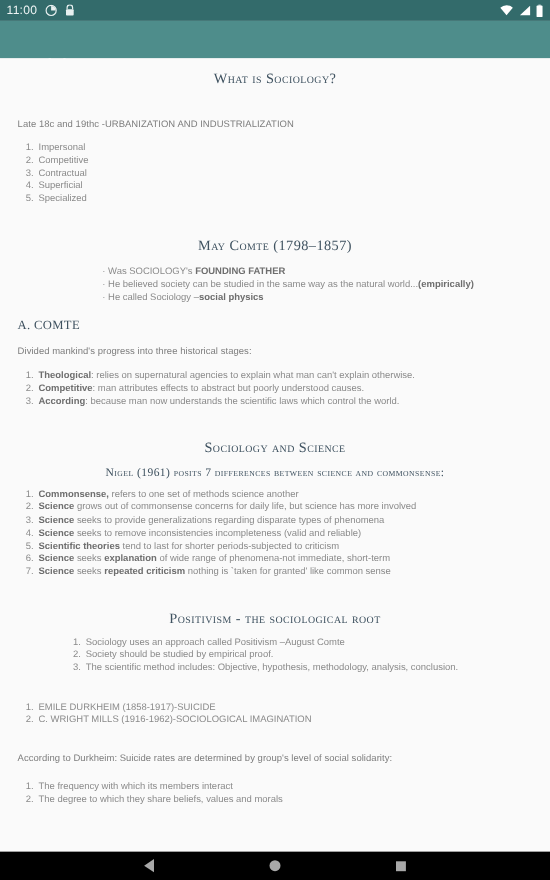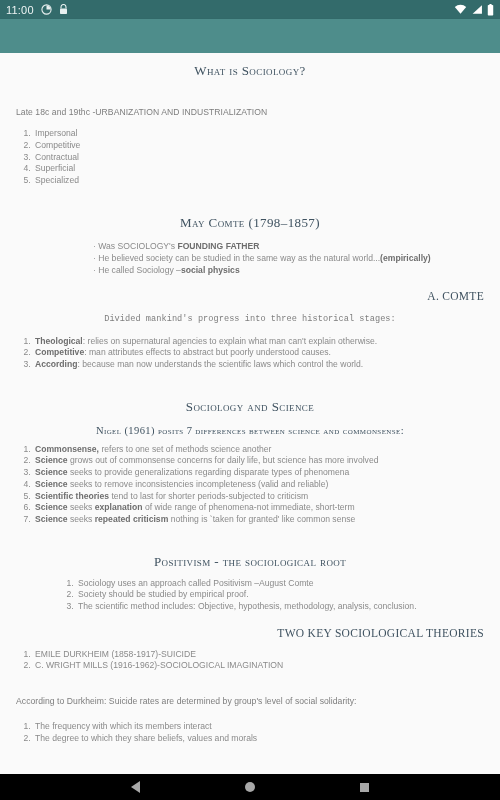--- a/index.html
+++ b/index.html
@@ -41,31 +41,31 @@
   .h-smallcaps {
     text-align:center;
     font-family:"Liberation Serif", serif;
     color:#3f5260;
     font-variant:small-caps;
     letter-spacing:0.4px;
   }
   .h1 { font-size:13px; margin:10px 0 0 0; }
   .h2 { font-size:10.5px; margin:0; }
   .h-plain {
-    text-align:right; font-family:"Liberation Serif", serif;
+    text-align:left; font-family:"Liberation Serif", serif;
     color:#3f5260; font-size:11.5px; letter-spacing:0.3px;
   }
   .link {
     text-align:center; color:#51a39a; font-size:9.5px; margin:0;
   }
   .p {
     color:#7d7d7d; font-size:8.6px; line-height:1.32;
     margin:0; letter-spacing:0.05px;
   }
-  .p-center { text-align:center;font-family:Liberation Mono, monospace; }
+  .p-center { text-align:left; }
   .b { font-weight:bold; color:#6e6e6e; }
   ol.nl {
     list-style:decimal; color:#8a8a8a; font-size:8.6px;
     margin:0; padding-left:17px; line-height:1.36;
   }
   ol.nl.indent { padding-left:60px; }
   ol.nl li { padding-left:2px; }
   ul.bl {
     list-style:none; color:#8a8a8a; font-size:8.6px;
     margin:0; padding-left:77px; line-height:1.38;
@@ -185,21 +185,20 @@
     <div class="sp18"></div>
     <div class="h-smallcaps h1">Positivism - the sociological root</div>
     <div class="sp8"></div>
     <ol class="nl indent">
         <li>Sociology uses an approach called Positivism –August Comte</li>
         <li>Society should be studied by empirical proof.</li>
         <li>The scientific method includes: Objective, hypothesis, methodology, analysis, conclusion.</li>
       </ol>
 
     <div class="sp14"></div>
-    <div class="h-plain">TWO KEY SOCIOLOGICAL THEORIES</div>
     <div class="sp10"></div>
     <ol class="nl">
         <li>EMILE DURKHEIM (1858-1917)-SUICIDE</li>
         <li>C. WRIGHT MILLS (1916-1962)-SOCIOLOGICAL IMAGINATION</li>
       </ol>
 
     <div class="sp24"></div>
     <div class="p">According to Durkheim: Suicide rates are determined by group's level of social solidarity:</div>
     <div class="sp14"></div>
     <ol class="nl">

